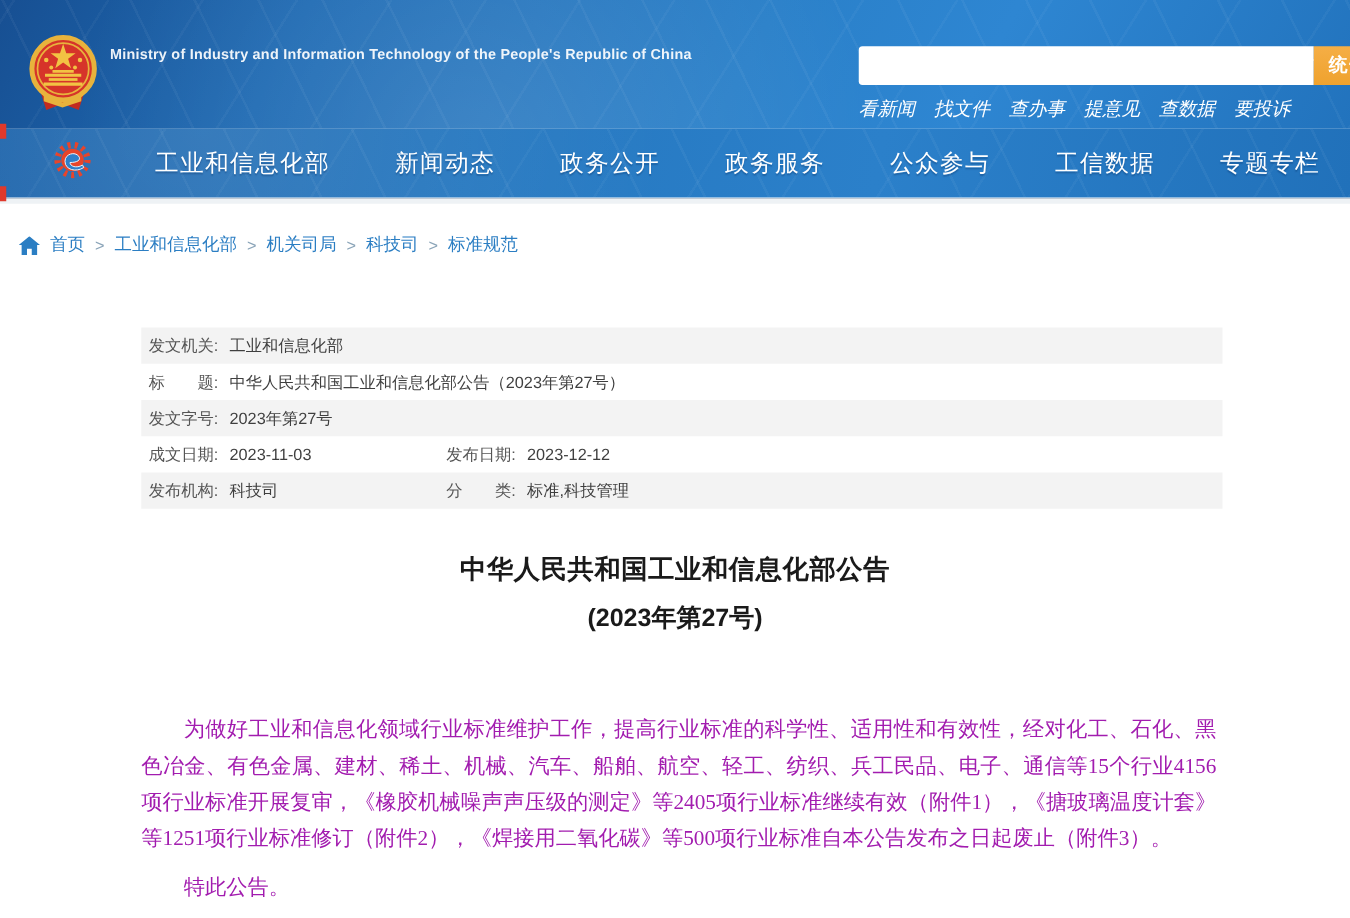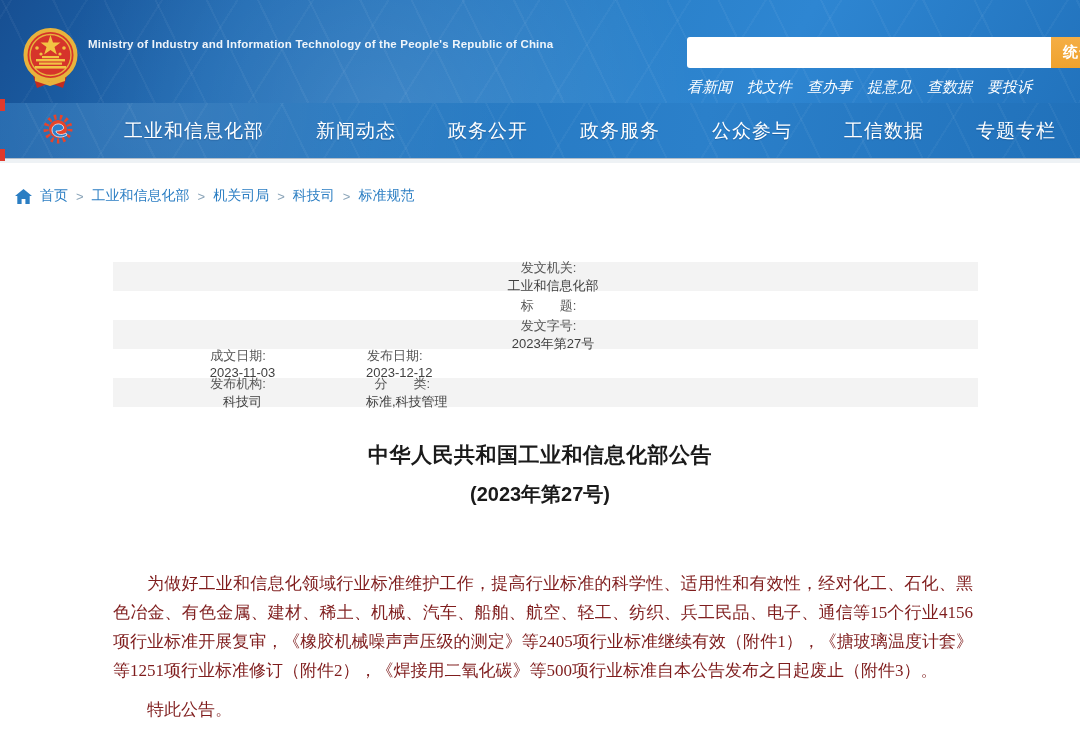--- a/index.html
+++ b/index.html
@@ -54,31 +54,31 @@
   
   .breadcrumb { position:absolute; left:15px; top:187px; display:flex; align-items:center; gap:8px; font-size:14px;justify-content:space-between; }
   .breadcrumb a { color:#2b7ec3; text-decoration:none; cursor:pointer; }
   .breadcrumb .sep { color:#8aa4b8; font-size:13px; }
   .home-icon { display:flex; align-items:center; }
 
   
   .doc-meta { position:absolute; left:113px; top:262px; width:865px; font-size:13px; color:#4d4d4d; }
   .meta-row { display:flex; align-items:center; height:29px; padding-left:6px; }
   .meta-row.odd { background:#f3f3f3; }
-  .meta-cell { display:flex; align-items:center;flex-direction:column; }
+  .meta-cell { display:flex; align-items:center; }
   .meta-cell.c1 { flex:0 0 238px; }
   .meta-cell.full { flex:1; }
   .meta-label { color:#555; white-space:pre; }
   .meta-value { margin-left:9px; color:#3f3f3f; }
 
   
   .article-title { position:absolute; left:0; top:441px; width:1080px; text-align:center; color:#1a1a1a; }
   .article-title .t1 { font-size:21px; font-weight:bold; letter-spacing:.5px; }
   .article-title .t2 { margin-top:12px; font-size:20px; font-weight:bold; }
-  .article-body { position:absolute; left:113px; top:569px; width:860px; font-family:"Liberation Serif","DejaVu Serif",serif; font-size:17px; line-height:29px; color:#7f1d1d; text-align:justify; }
+  .article-body { position:absolute; left:113px; top:569px; width:860px; font-family:"Liberation Serif","DejaVu Serif",serif; font-size:17px; line-height:29px; color:#a21caf; text-align:justify; }
   .article-body p { text-indent:2em; margin:0; }
   .article-body p + p { margin-top:10px; }
 </style>
 </head>
 <body>
 
 <div class="page">
 
   <div class="site-header">
     <div class="tex"></div>
@@ -214,20 +214,21 @@
   <div class="doc-meta">
     <div class="meta-row odd">
       <div class="meta-cell full">
         <span class="meta-label">发文机关:</span>
         <span class="meta-value">工业和信息化部</span>
       </div>
     </div>
     <div class="meta-row">
       <div class="meta-cell full">
         <span class="meta-label">标　　题:</span>
+        <span class="meta-value">中华人民共和国工业和信息化部公告（2023年第27号）</span>
       </div>
     </div>
     <div class="meta-row odd">
       <div class="meta-cell full">
         <span class="meta-label">发文字号:</span>
         <span class="meta-value">2023年第27号</span>
       </div>
     </div>
     <div class="meta-row">
       <div class="meta-cell c1">

